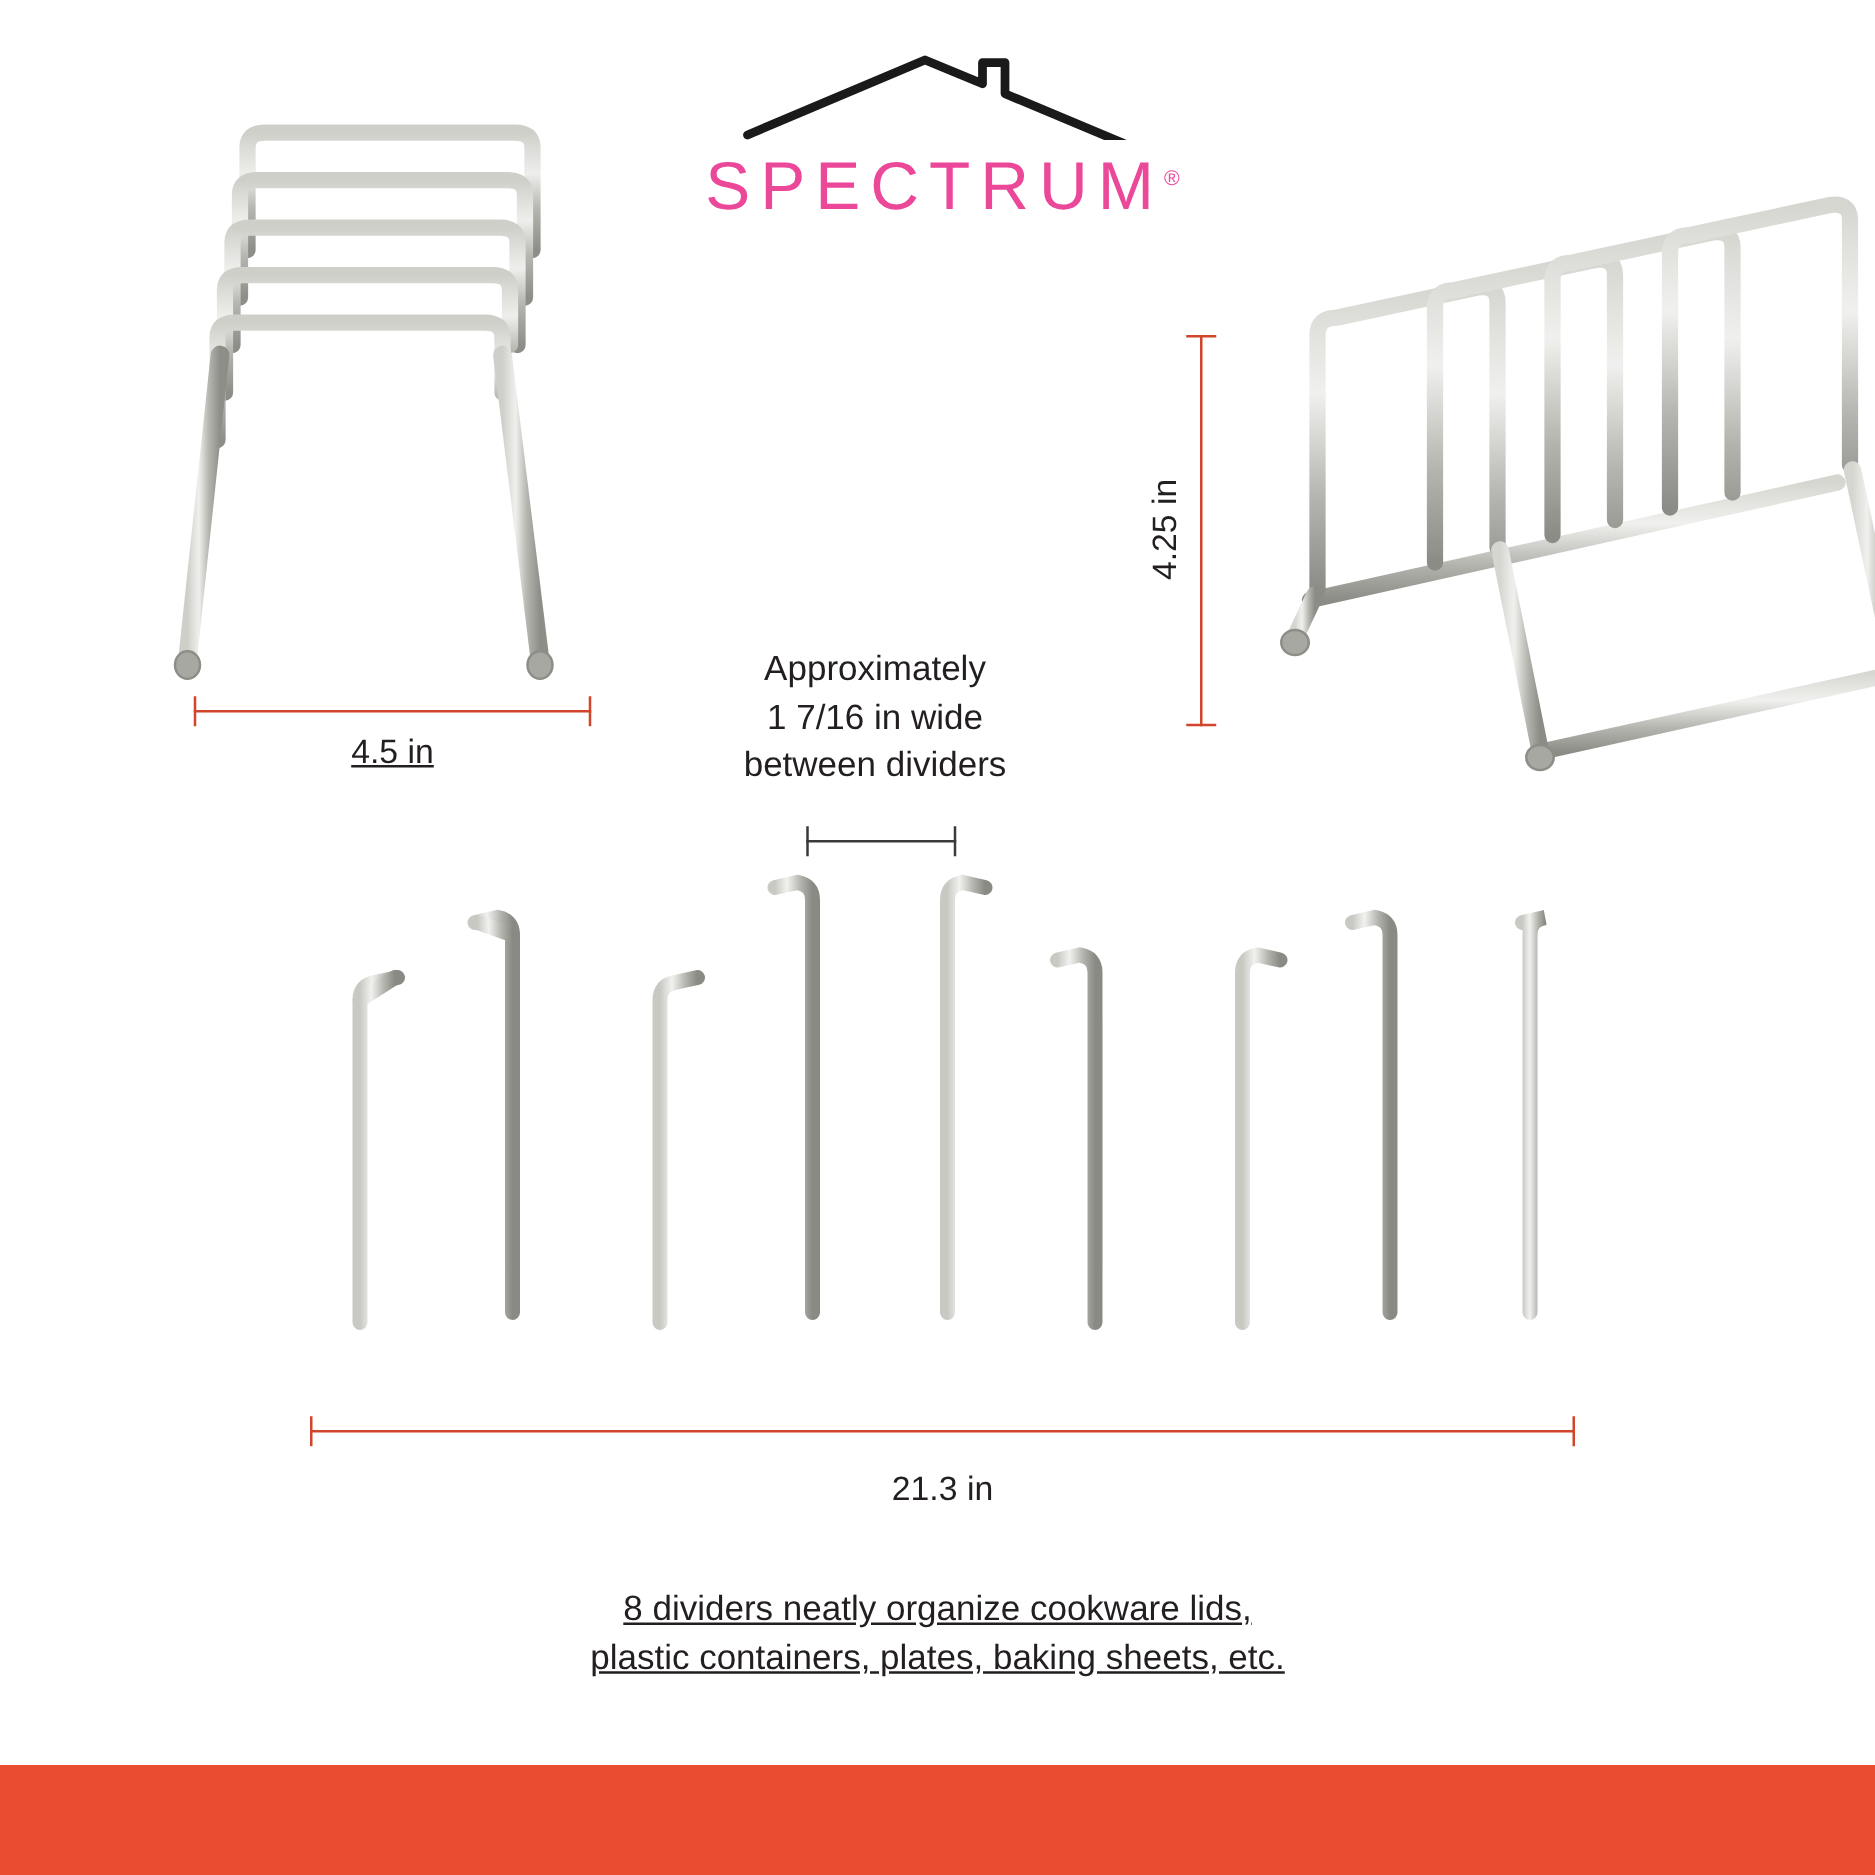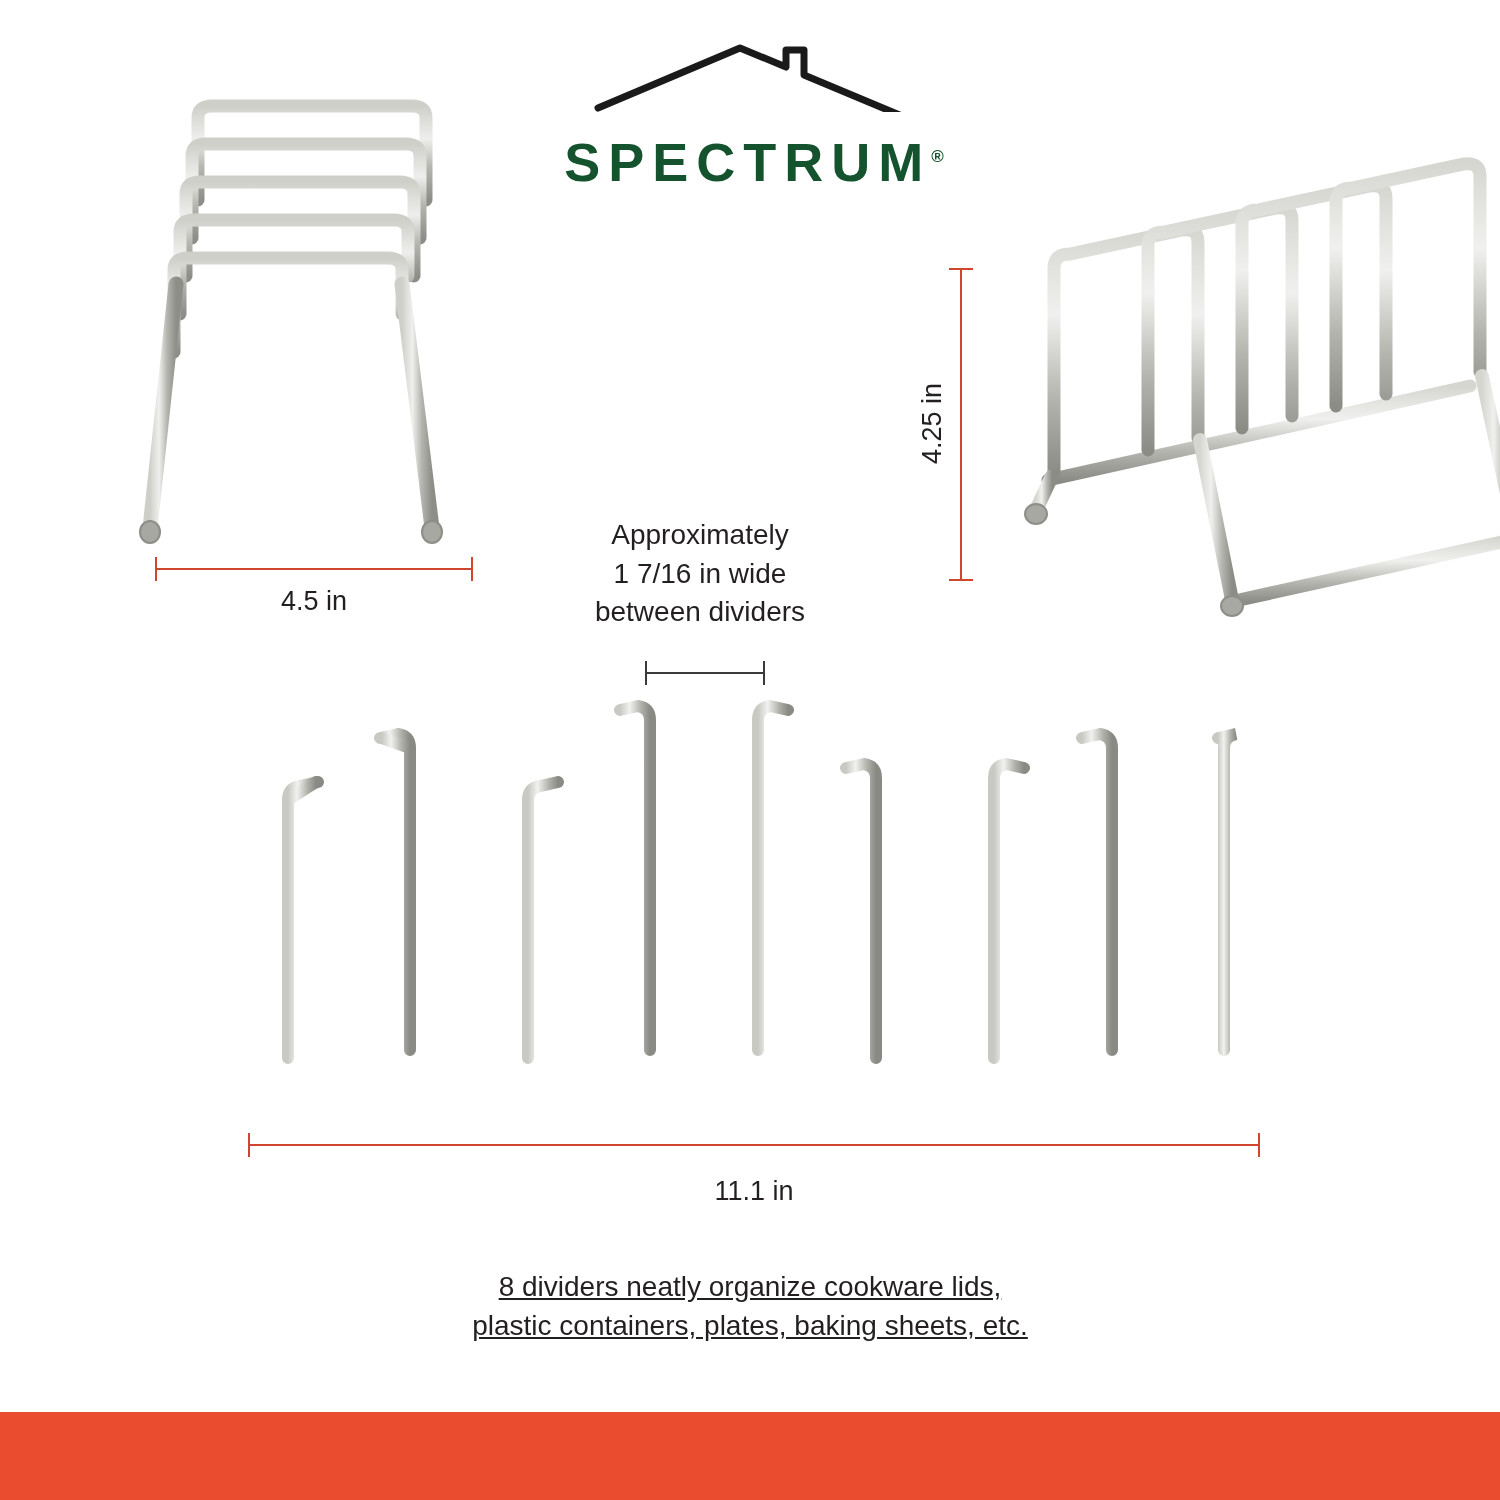--- a/index.html
+++ b/index.html
@@ -27,23 +27,23 @@
     position: absolute;
     left: 530px;
     top: 40px;
     width: 440px;
     text-align: center;
   }
   .brand svg { display: block; margin: 0 auto; }
   .brand-name {
     font-size: 54px;
     letter-spacing: 8px;
-    font-weight: 700;
-    color: #14532d;
-    margin-top: 19px;
+    font-weight: 400;
+    color: #ec4899;
+    margin-top: 6px;
     padding-left: 8px;
     font-family: "Liberation Sans", sans-serif;
     position: relative;
     display: inline-block;
   }
   .brand-reg {
     font-size: 17px;
     vertical-align: super;
     letter-spacing: 0;
   }
@@ -169,21 +169,21 @@
     <g fill="none" stroke="url(#barV)" stroke-width="15" stroke-linecap="round">
       <path d="M56 214 L30 458"></path>
       <path d="M282 214 L312 458"></path>
     </g>
 
     <ellipse cx="30" cy="462" rx="10" ry="11" fill="#a8a8a2" stroke="#8e8e88" stroke-width="2"></ellipse>
     <ellipse cx="312" cy="462" rx="10" ry="11" fill="#a8a8a2" stroke="#8e8e88" stroke-width="2"></ellipse>
   </svg>
 
   <div class="rule-h" style="left:155px; top:568px; width:318px;"></div>
-  <div class="dim-label" style="left:155px; top:586px; width:318px;">4.5 in</div>
+  <div class="dim-label" style="left:155px; top:586px; width:318px;text-decoration:underline;">4.5 in</div>
 
   <svg class="product-svg" style="left:1000px; top:150px;" width="520" height="500" viewBox="0 0 520 500">
     <defs>
       <linearGradient id="barH2" x1="0" y1="0" x2="0" y2="1">
         <stop offset="0%" stop-color="#d6d6d1"></stop>
         <stop offset="35%" stop-color="#f0f0ee"></stop>
         <stop offset="70%" stop-color="#b4b4ae"></stop>
         <stop offset="100%" stop-color="#8c8c86"></stop>
       </linearGradient>
       <linearGradient id="barV2" x1="0" y1="0" x2="1" y2="0">
@@ -256,20 +256,20 @@
       <path d="M48 110 L76 92"></path>
       <path d="M170 58 L142 48"></path>
     </g>
 
     <path d="M58 250 L1000 250" fill="none" stroke="url(#barH3)" stroke-width="15" stroke-linecap="round"></path>
 
     <path d="M30 368 L1010 368" fill="none" stroke="url(#barH3)" stroke-width="23" stroke-linecap="round"></path>
   </svg>
 
   <div class="rule-h" style="left:248px; top:1144px; width:1012px;"></div>
-  <div class="dim-label" style="left:248px; top:1176px; width:1012px;">11.1 in</div>
+  <div class="dim-label" style="left:248px; top:1176px; width:1012px;">21.3 in</div>
 
   <div class="caption" style="left:330px; top:1268px; width:840px;text-decoration:underline;">8 dividers neatly organize cookware lids,
 plastic containers, plates, baking sheets, etc.</div>
 
   <div class="footer-band"></div>
 
 </div>
 
 </body></html>

